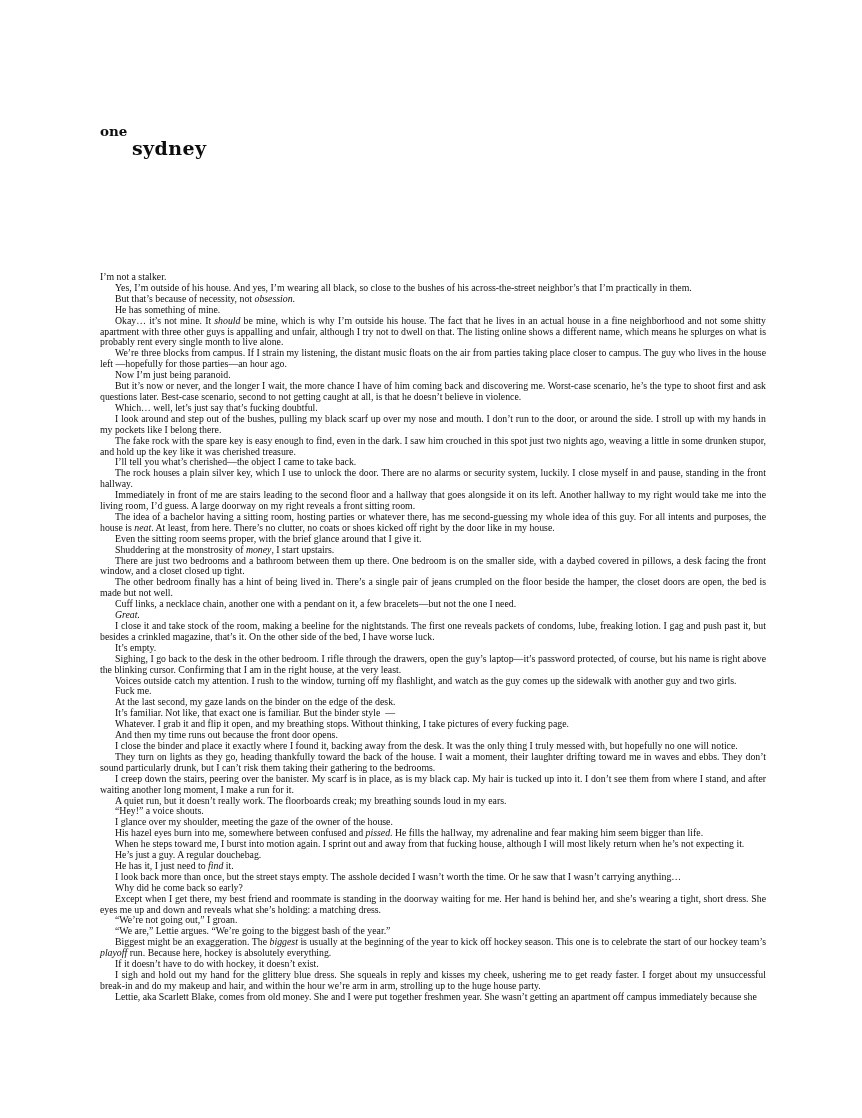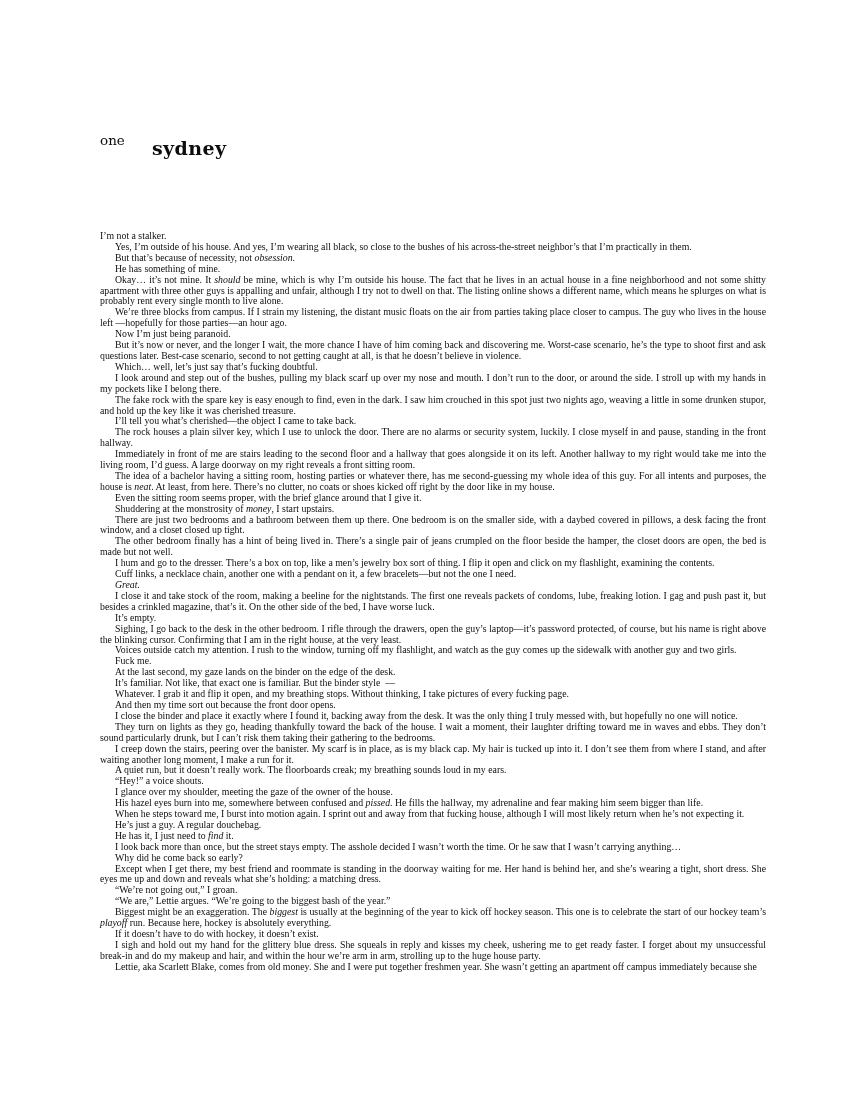--- a/index.html
+++ b/index.html
@@ -13,51 +13,50 @@
   .page {
     position: relative;
     width: 862px;
     height: 1118px;
     background: #ffffff;
     overflow: hidden;
   }
   .chapter-number {
     position: absolute;
     left: 100px;
-    top: 133px;
+    top: 124px;
     font-family: "DejaVu Serif", serif;
     font-size: 13.5px;
-    font-weight: 400;
+    font-weight: 700;
     color: #0d0d0d;
     line-height: 1.1;
   }
   .chapter-title {
     position: absolute;
     left: 132px;
     top: 138px;
     font-family: "DejaVu Serif", serif;
     font-size: 19px;
     font-weight: 700;
     letter-spacing: 0.4px;
     color: #0d0d0d;
     line-height: 1.1;
-    margin-left: 20px;
   }
   .body-text {
     position: absolute;
     left: 100px;
     top: 231px;
     width: 666px;
     font-size: 9.8px;
     line-height: 10.9px;
     text-align: justify;
     color: #0d0d0d;
   }
   .para { text-indent: 15px; }
-  .para:first-child { text-indent: 0; }
+  .para:first-child { text-indent: 0; margin-top: 41px; }
   .para em { font-style: italic; }
 </style>
 </head>
 <body>
 
 <div class="page">
   <div class="chapter-number">one</div>
   <div class="chapter-title">sydney</div>
   <div class="body-text">
       <p class="para">I’m not a stalker.</p>
@@ -72,32 +71,31 @@
       <p class="para">I look around and step out of the bushes, pulling my black scarf up over my nose and mouth. I don’t run to the door, or around the side. I stroll up with my hands in my pockets like I belong there.</p>
       <p class="para">The fake rock with the spare key is easy enough to find, even in the dark. I saw him crouched in this spot just two nights ago, weaving a little in some drunken stupor, and hold up the key like it was cherished treasure.</p>
       <p class="para">I’ll tell you what’s cherished—the object I came to take back.</p>
       <p class="para">The rock houses a plain silver key, which I use to unlock the door. There are no alarms or security system, luckily. I close myself in and pause, standing in the front hallway.</p>
       <p class="para">Immediately in front of me are stairs leading to the second floor and a hallway that goes alongside it on its left. Another hallway to my right would take me into the living room, I’d guess. A large doorway on my right reveals a front sitting room.</p>
       <p class="para">The idea of a bachelor having a sitting room, hosting parties or whatever there, has me second-guessing my whole idea of this guy. For all intents and purposes, the house is <em>neat</em>. At least, from here. There’s no clutter, no coats or shoes kicked off right by the door like in my house.</p>
       <p class="para">Even the sitting room seems proper, with the brief glance around that I give it.</p>
       <p class="para">Shuddering at the monstrosity of <em>money</em>, I start upstairs.</p>
       <p class="para">There are just two bedrooms and a bathroom between them up there. One bedroom is on the smaller side, with a daybed covered in pillows, a desk facing the front window, and a closet closed up tight.</p>
       <p class="para">The other bedroom finally has a hint of being lived in. There’s a single pair of jeans crumpled on the floor beside the hamper, the closet doors are open, the bed is made but not well.</p>
-      <p class="para">I hum and go to the dresser. There’s a box on top, like a men’s jewelry box sort of thing. I flip it open and click on my flashlight, examining the contents.</p>
       <p class="para">Cuff links, a necklace chain, another one with a pendant on it, a few bracelets—but not the one I need.</p>
       <p class="para"><em>Great.</em></p>
       <p class="para">I close it and take stock of the room, making a beeline for the nightstands. The first one reveals packets of condoms, lube, freaking lotion. I gag and push past it, but besides a crinkled magazine, that’s it. On the other side of the bed, I have worse luck.</p>
       <p class="para">It’s empty.</p>
       <p class="para">Sighing, I go back to the desk in the other bedroom. I rifle through the drawers, open the guy’s laptop—it’s password protected, of course, but his name is right above the blinking cursor. Confirming that I am in the right house, at the very least.</p>
       <p class="para">Voices outside catch my attention. I rush to the window, turning off my flashlight, and watch as the guy comes up the sidewalk with another guy and two girls.</p>
       <p class="para">Fuck me.</p>
       <p class="para">At the last second, my gaze lands on the binder on the edge of the desk.</p>
       <p class="para">It’s familiar. Not like, that exact one is familiar. But the binder style &nbsp;—</p>
       <p class="para">Whatever. I grab it and flip it open, and my breathing stops. Without thinking, I take pictures of every fucking page.</p>
-      <p class="para">And then my time sort out because the front door opens.</p>
+      <p class="para">And then my time runs out because the front door opens.</p>
       <p class="para">I close the binder and place it exactly where I found it, backing away from the desk. It was the only thing I truly messed with, but hopefully no one will notice.</p>
       <p class="para">They turn on lights as they go, heading thankfully toward the back of the house. I wait a moment, their laughter drifting toward me in waves and ebbs. They don’t sound particularly drunk, but I can’t risk them taking their gathering to the bedrooms.</p>
       <p class="para">I creep down the stairs, peering over the banister. My scarf is in place, as is my black cap. My hair is tucked up into it. I don’t see them from where I stand, and after waiting another long moment, I make a run for it.</p>
       <p class="para">A quiet run, but it doesn’t really work. The floorboards creak; my breathing sounds loud in my ears.</p>
       <p class="para">“Hey!” a voice shouts.</p>
       <p class="para">I glance over my shoulder, meeting the gaze of the owner of the house.</p>
       <p class="para">His hazel eyes burn into me, somewhere between confused and <em>pissed</em>. He fills the hallway, my adrenaline and fear making him seem bigger than life.</p>
       <p class="para">When he steps toward me, I burst into motion again. I sprint out and away from that fucking house, although I will most likely return when he’s not expecting it.</p>
       <p class="para">He’s just a guy. A regular douchebag.</p>
       <p class="para">He has it, I just need to <em>find</em> it.</p>

